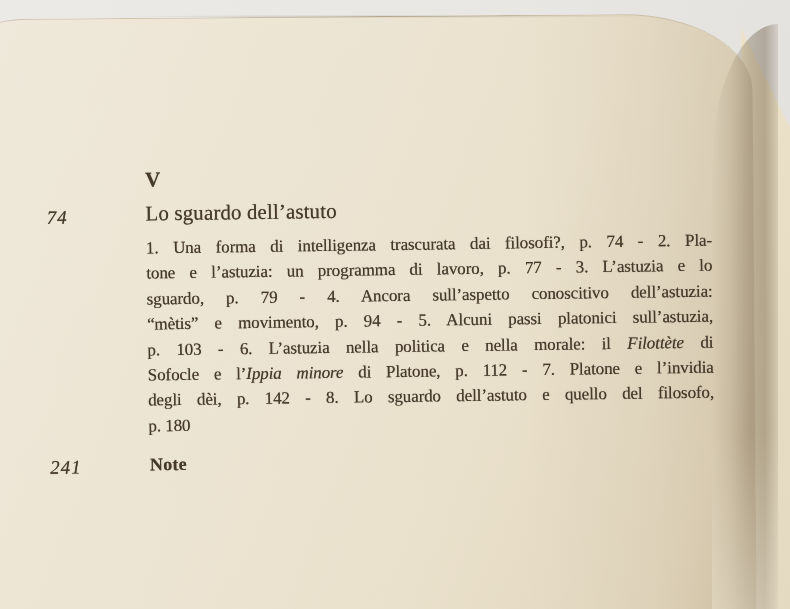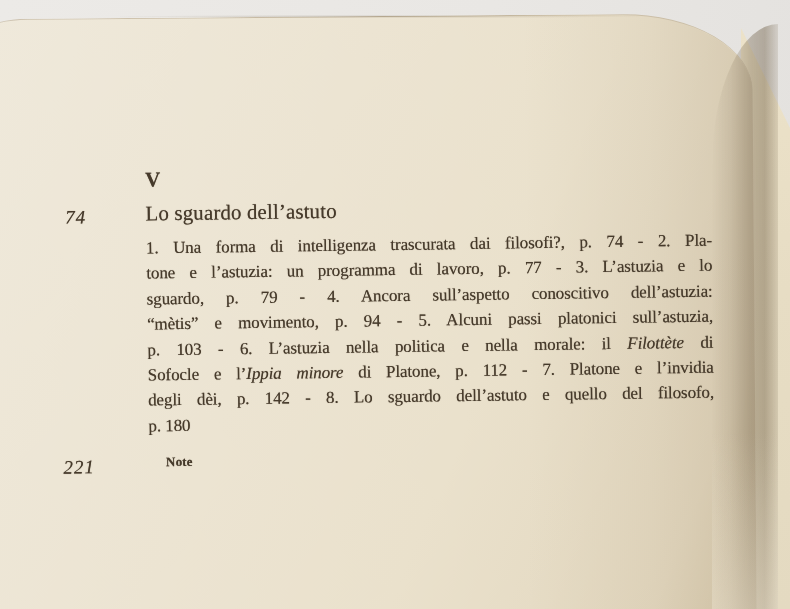--- a/index.html
+++ b/index.html
@@ -82,21 +82,20 @@
     inset: 0;
     transform: rotate(-0.8deg);
     transform-origin: 110px 320px;
     color: #463a2b;
     text-shadow: 0 0 0.7px rgba(70, 58, 42, 0.75);
   }
   .pagenum {
     position: absolute;
     left: 48px;
     width: 58px;
-    text-align: center;
     font-style: italic;
     font-size: 19px;
     letter-spacing: 1px;
   }
   .chapter-num-pos { top: 206px; }
   .note-num-pos { top: 456px; }
   .roman {
     position: absolute;
     left: 147px;
     top: 168px;
@@ -123,23 +122,23 @@
     text-align: justify;
     text-align-last: justify;
     white-space: nowrap;
   }
   .line.short {
     text-align-last: left;
   }
   .it { font-style: italic; }
   .note-label {
     position: absolute;
-    left: 164px;
+    left: 148px;
     top: 455px;
-    font-size: 13px;
+    font-size: 18px;
     font-weight: bold;
     letter-spacing: 0.2px;
   }
 </style>
 </head>
 <body>
 
 <div class="photo">
   <div class="backdrop"></div>
   <div class="fore-edge"></div>
@@ -161,18 +160,18 @@
       <div class="line"><span>1.  Una forma di intelligenza trascurata dai filosofi?, p. 74 - 2. Pla-</span></div>
       <div class="line"><span>tone e l’astuzia: un programma di lavoro, p. 77 - 3. L’astuzia e lo</span></div>
       <div class="line"><span>sguardo, p. 79 - 4. Ancora sull’aspetto conoscitivo dell’astuzia:</span></div>
       <div class="line"><span>“mètis” e movimento, p. 94 - 5. Alcuni passi platonici sull’astuzia,</span></div>
       <div class="line"><span>p. 103 - 6. L’astuzia nella politica e nella morale: il </span><span class="it">Filottète</span><span> di</span></div>
       <div class="line"><span>Sofocle e l’</span><span class="it">Ippia minore</span><span> di Platone, p. 112 - 7. Platone e l’invidia</span></div>
       <div class="line"><span>degli dèi, p. 142 - 8. Lo sguardo dell’astuto e quello del filosofo,</span></div>
       <div class="line short"><span>p. 180</span></div>
     </div>
 
-    <div class="pagenum note-num-pos">221</div>
+    <div class="pagenum note-num-pos">241</div>
 
     <div class="note-label">Note</div>
 
   </div>
 </div>
 
 </body></html>

